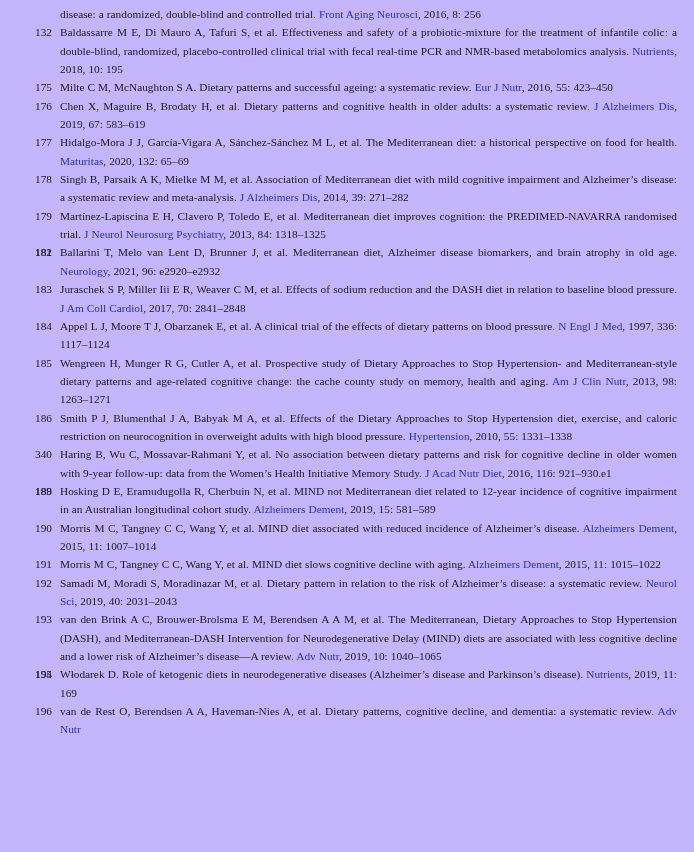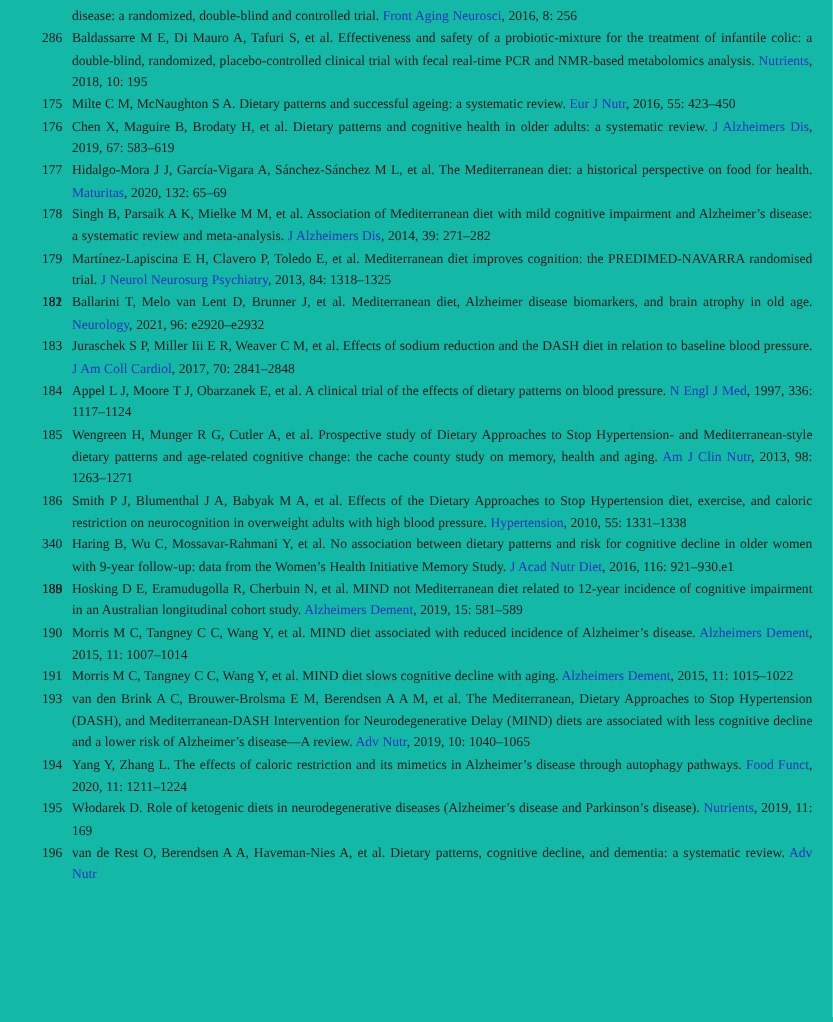--- a/index.html
+++ b/index.html
@@ -14,21 +14,21 @@
     font-family: "Liberation Serif", "DejaVu Serif", serif;
     font-size: 11.3px;
     line-height: 18.35px;
     color: var(--text-color, #1a1a1a);
   }
   .page {
     box-sizing: border-box;
     width: 694px;
     height: 852px;
     padding-top: 5px;
-    background: #14b8a6;
+    background: #c4b5fd;
   }
   .ref {
     position: relative;
     padding-left: 60px;
     padding-right: 17px;
   }
   .ref-num {
     position: absolute;
     left: 35px;
     top: 0;
@@ -48,21 +48,21 @@
 </head>
 <body style="background: rgb(255, 255, 255);">
 
 <div class="page">
   <div>
       <div class="ref">
         <span class="ref-num"></span>
         <p class="ref-text"><span>disease: a randomized, double-blind and controlled trial. </span><a class="journal-link">Front Aging Neurosci</a><span>, 2016, 8: 256</span></p>
       </div>
       <div class="ref">
-        <span class="ref-num">286</span>
+        <span class="ref-num">132</span>
         <p class="ref-text"><span>Baldassarre M E, Di Mauro A, Tafuri S, et al. Effectiveness and safety of a probiotic-mixture for the treatment of infantile colic: a double-blind, randomized, placebo-controlled clinical trial with fecal real-time PCR and NMR-based metabolomics analysis. </span><a class="journal-link">Nutrients</a><span>, 2018, 10: 195</span></p>
       </div>
       <div class="ref">
         <span class="ref-num">175</span>
         <p class="ref-text"><span>Milte C M, McNaughton S A. Dietary patterns and successful ageing: a systematic review. </span><a class="journal-link">Eur J Nutr</a><span>, 2016, 55: 423–450</span></p>
       </div>
       <div class="ref">
         <span class="ref-num">176</span>
         <p class="ref-text"><span>Chen X, Maguire B, Brodaty H, et al. Dietary patterns and cognitive health in older adults: a systematic review. </span><a class="journal-link">J Alzheimers Dis</a><span>, 2019, 67: 583–619</span></p>
       </div>
@@ -114,26 +114,29 @@
       </div>
       <div class="ref">
         <span class="ref-num">190</span>
         <p class="ref-text"><span>Morris M C, Tangney C C, Wang Y, et al. MIND diet associated with reduced incidence of Alzheimer’s disease. </span><a class="journal-link">Alzheimers Dement</a><span>, 2015, 11: 1007–1014</span></p>
       </div>
       <div class="ref">
         <span class="ref-num">191</span>
         <p class="ref-text"><span>Morris M C, Tangney C C, Wang Y, et al. MIND diet slows cognitive decline with aging. </span><a class="journal-link">Alzheimers Dement</a><span>, 2015, 11: 1015–1022</span></p>
       </div>
       <div class="ref">
+        <span class="ref-num">192</span>
+        <p class="ref-text"><span>Samadi M, Moradi S, Moradinazar M, et al. Dietary pattern in relation to the risk of Alzheimer’s disease: a systematic review. </span><a class="journal-link">Neurol Sci</a><span>, 2019, 40: 2031–2043</span></p>
+      </div>
+      <div class="ref">
         <span class="ref-num">193</span>
         <p class="ref-text"><span>van den Brink A C, Brouwer-Brolsma E M, Berendsen A A M, et al. The Mediterranean, Dietary Approaches to Stop Hypertension (DASH), and Mediterranean-DASH Intervention for Neurodegenerative Delay (MIND) diets are associated with less cognitive decline and a lower risk of Alzheimer’s disease—A review. </span><a class="journal-link">Adv Nutr</a><span>, 2019, 10: 1040–1065</span></p>
       </div>
       <div class="ref">
         <span class="ref-num">194</span>
-        <p class="ref-text"><span>Yang Y, Zhang L. The effects of caloric restriction and its mimetics in Alzheimer’s disease through autophagy pathways. </span><a class="journal-link">Food Funct</a><span>, 2020, 11: 1211–1224</span></p>
       </div>
       <div class="ref">
         <span class="ref-num">195</span>
         <p class="ref-text"><span>Włodarek D. Role of ketogenic diets in neurodegenerative diseases (Alzheimer’s disease and Parkinson’s disease). </span><a class="journal-link">Nutrients</a><span>, 2019, 11: 169</span></p>
       </div>
       <div class="ref">
         <span class="ref-num">196</span>
         <p class="ref-text"><span>van de Rest O, Berendsen A A, Haveman-Nies A, et al. Dietary patterns, cognitive decline, and dementia: a systematic review. </span><a class="journal-link">Adv Nutr</a></p>
       </div>
     </div>

